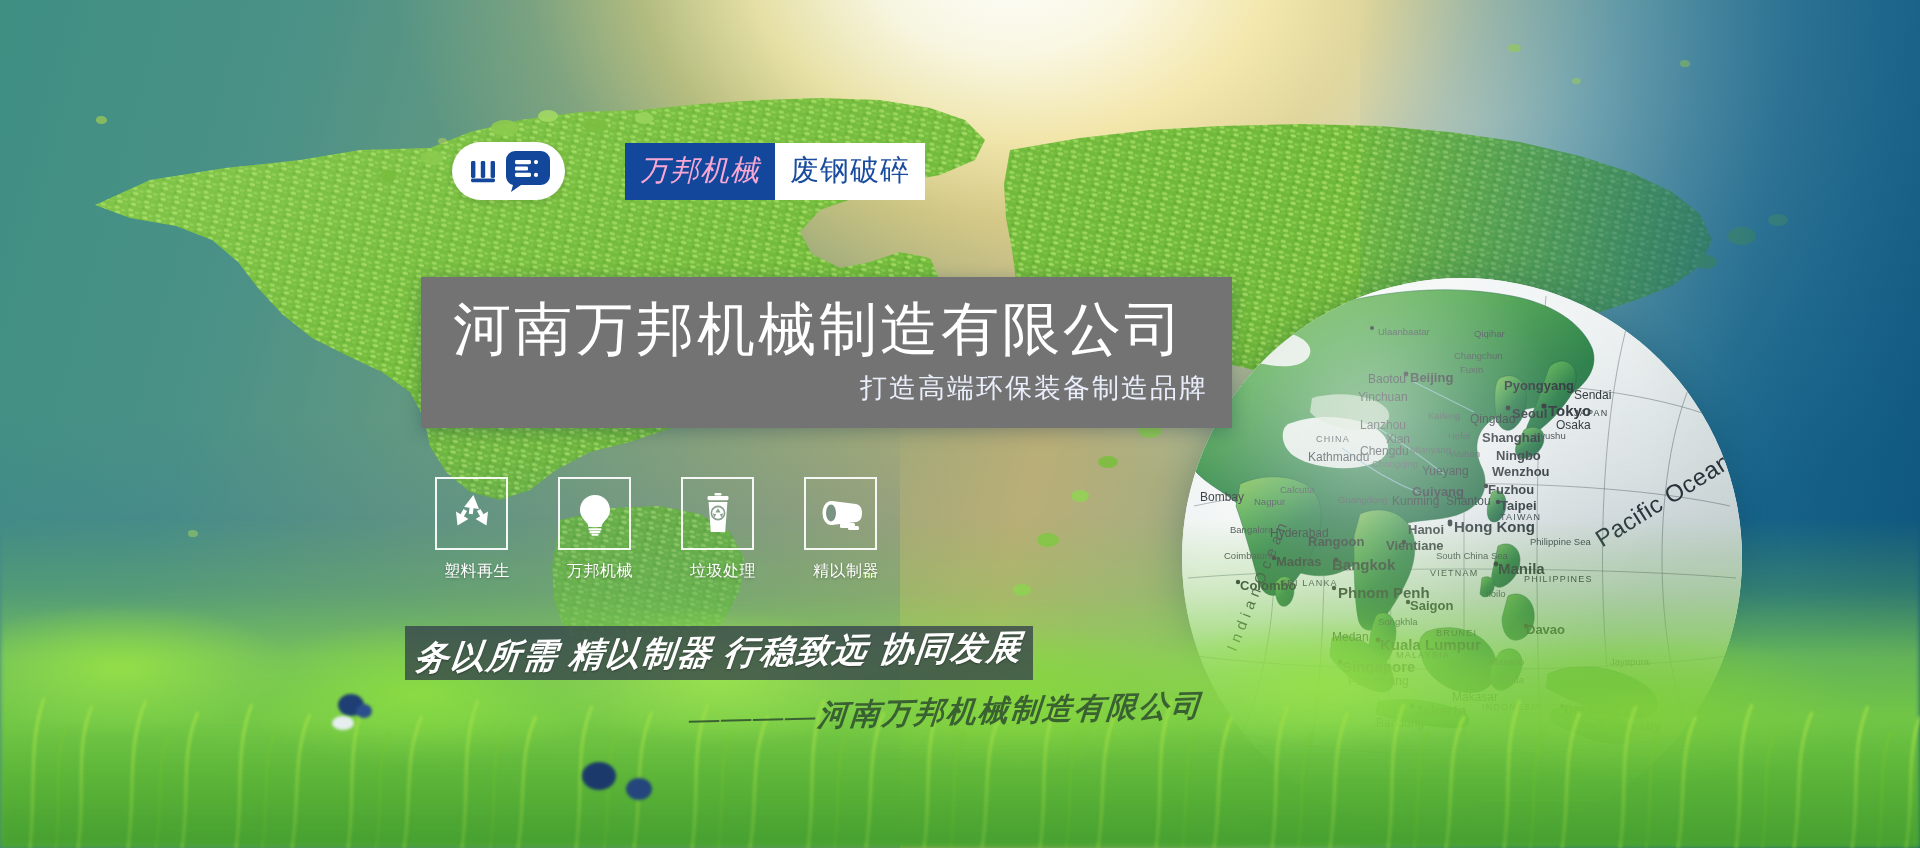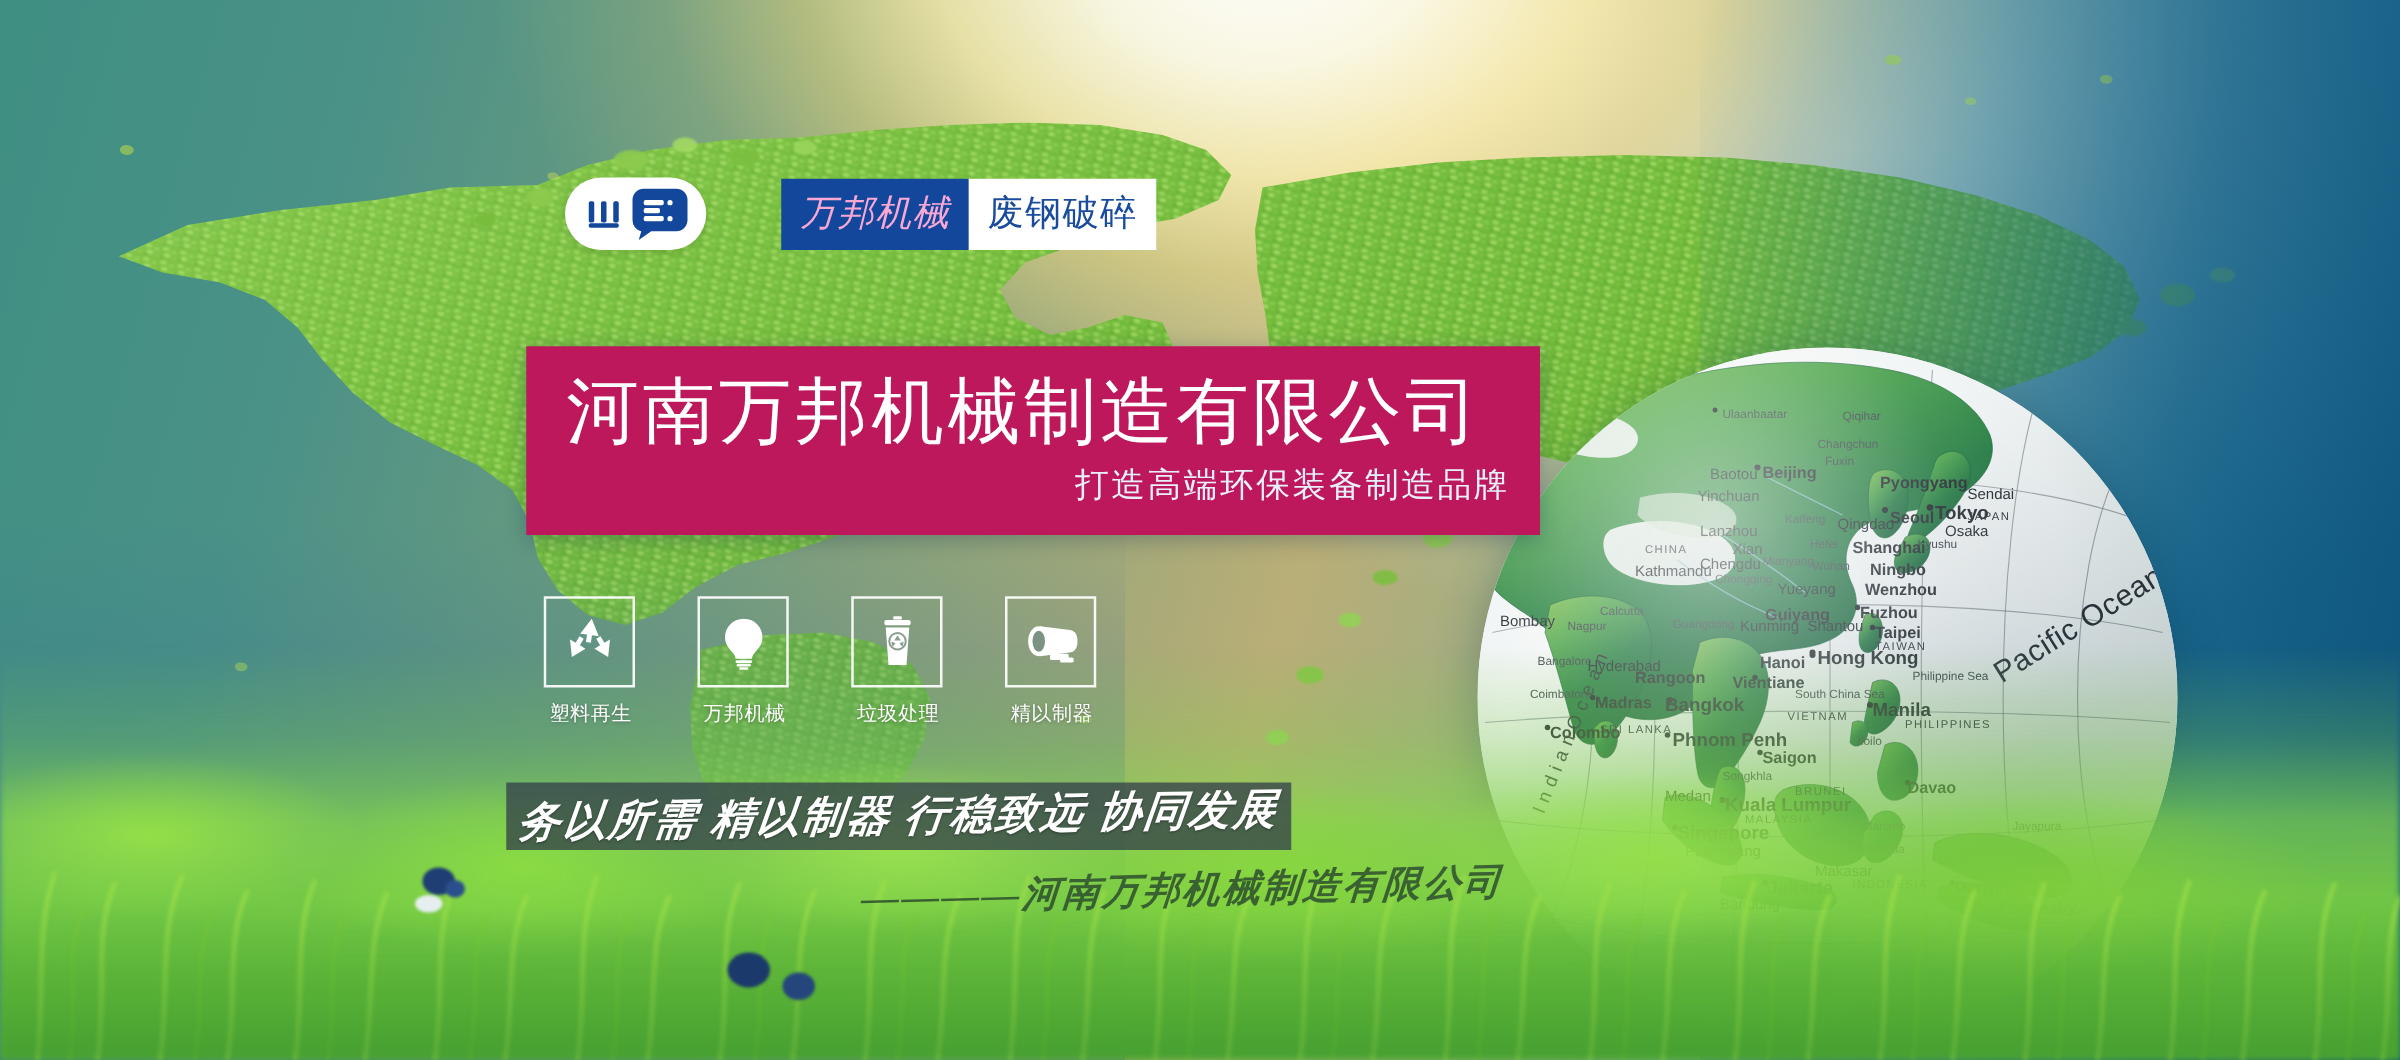--- a/index.html
+++ b/index.html
@@ -204,21 +204,21 @@
     letter-spacing: 1px;
   }
 
   
   .title-panel {
     position: absolute;
     left: 421px;
     top: 277px;
     width: 811px;
     height: 151px;
-    background: #be185d;
+    background: #737373;
     box-shadow: 0 4px 16px rgba(5,35,80,0.28);
   }
   .title-main {
     position: absolute;
     left: 32px;
     top: 14px;
     font-size: 58px;
     color: #ffffff;
     letter-spacing: 3px;
     font-weight: 300;
@@ -236,21 +236,21 @@
   }
 
   
   .features {
     position: absolute;
     left: 415px;
     top: 477px;
     display: flex;
     gap: 28px;
   }
-  .feature { width: 75px; text-align: center; padding-left: 20px; }
+  .feature { width: 75px; text-align: right; padding-left: 20px; }
   .feature-box {
     width: 73px;
     height: 73px;
     border: 2px solid rgba(255,255,255,0.92);
     display: flex;
     align-items: center;
     justify-content: center;
     box-sizing: border-box;
   }
   .feature-box svg { display:block; }

